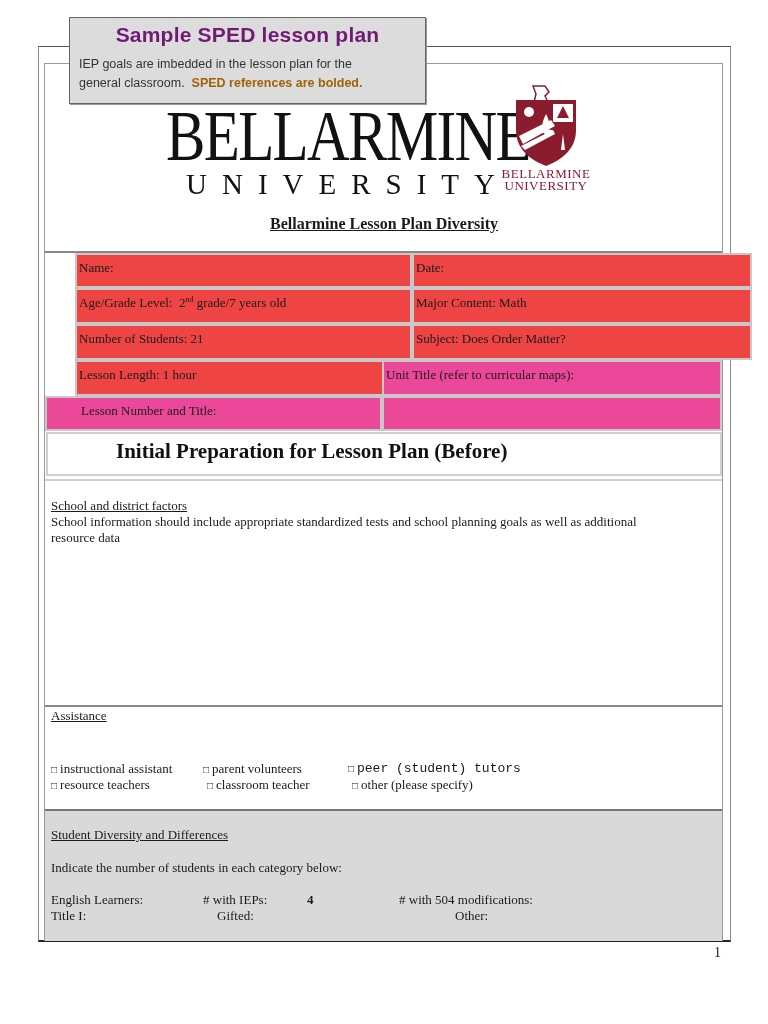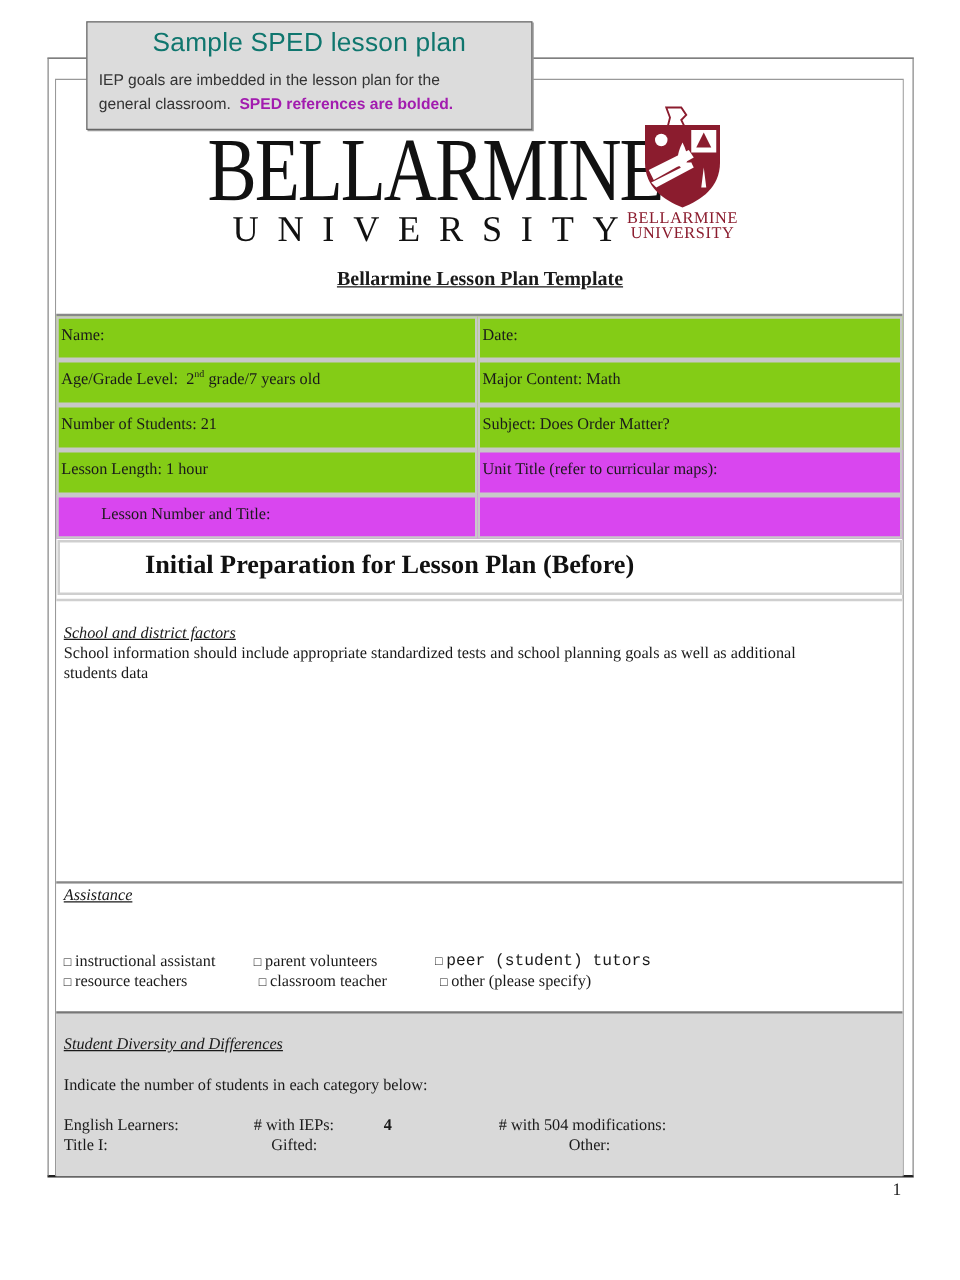--- a/index.html
+++ b/index.html
@@ -22,26 +22,26 @@
       background: #fff; border-bottom: 2px solid #888;
     }
     .callout {
       position: absolute; left: 69px; top: 17px; width: 357px; height: 87px;
       background: #dcdcdc; border: 1px solid #666; box-sizing: border-box;
       box-shadow: 1px 1px 0 #999; z-index: 5;
       font-family: "Liberation Sans", sans-serif;
     }
     .callout-title {
       position: absolute; left: 0; right: 0; top: 5px; text-align: center;
-      font-size: 21px; font-weight: normal; color: #0f766e; letter-spacing: 0.2px;
+      font-size: 21px; font-weight: bold; color: #701a75; letter-spacing: 0.2px;
     }
     .callout-body {
       position: absolute; left: 9px; top: 37px; font-size: 12.5px; line-height: 19px; color: #333;
     }
-    .callout-body b { color: #a21caf; }
+    .callout-body b { color: #a16207; }
     .logo-word {
       position: absolute; left: 166px; top: 100px;
       font-family: "Liberation Serif", serif; color: #111;
     }
     .logo-bellarmine {
       font-size: 72px; line-height: 72px; letter-spacing: -2px;
       transform: scaleX(0.82); transform-origin: left top; white-space: nowrap; font-weight: normal;
     }
     .logo-university {
       position: absolute; left: 20px; top: 68px; font-size: 29px; letter-spacing: 15px;
@@ -53,36 +53,36 @@
       color: #8b1c2e; font-size: 13px; line-height: 12px; letter-spacing: 0.5px;
     }
     .template-title {
       position: absolute; left: 0; width: 768px; top: 215px; text-align: center;
       font-size: 16px; font-weight: bold; text-decoration: underline;
     }
     .cell {
       position: absolute; box-sizing: border-box; font-size: 13px;
       padding: 5px 2px; line-height: 16px; border: 2px solid #c8c8c8;
     }
-    .cell.grey { background: #84cc16; }
-    .cell.white { background: #d946ef; }
+    .cell.grey { background: #ef4444; margin-left: 30px; }
+    .cell.white { background: #ec4899; }
     sup { font-size: 8px; line-height: 0; }
     .section-title-box {
       position: absolute; left: 46px; top: 432px; width: 676px; height: 44px;
       border: 2px solid #cfcfcf; box-sizing: border-box; background: #fff; text-align: center;
     }
     .section-title {
       position: absolute; left: 68px; top: 5px; font-size: 21px; font-weight: bold; color: #111;
     }
     .school-box {
       position: absolute; left: 45px; top: 479px; width: 677px; height: 228px;
       border-top: 2px solid #cfcfcf; background: #fff; box-sizing: border-box;
       border-bottom: 2px solid #888;
     }
-    .u { text-decoration: underline; font-style: italic; }
+    .u { text-decoration: underline; }
     .txt { position: absolute; font-size: 13px; line-height: 16px; }
     .assist-box {
       position: absolute; left: 45px; top: 707px; width: 677px; height: 104px;
       background: #fff; border-bottom: 2px solid #777; box-sizing: border-box;
     }
     .diversity-box {
       position: absolute; left: 45px; top: 811px; width: 677px; height: 130px;
       background: #d9d9d9; box-sizing: border-box;
     }
     .page-number {
@@ -123,21 +123,21 @@
     <path d="M35 30 C30 40 30 46 35 52 C40 46 40 40 35 30 Z" fill="#fff"></path>
     <path d="M28 46 H42 V49 H28 Z" fill="#fff"></path>
     <path d="M52 50 L54 66 L50 66 Z" fill="#fff"></path>
   </svg>
   <div class="crest-text">
     <span>BELLARMINE</span><br>
     <span>UNIVERSITY</span>
   </div>
 </div>
 
-<div class="template-title">Bellarmine Lesson Plan Template</div>
+<div class="template-title">Bellarmine Lesson Plan Diversity</div>
 
 <div class="cell grey" style="left:45px;top:253px;width:337px;height:35px;">
   <span>Name:</span>
 </div>
 <div class="cell grey" style="left:382px;top:253px;width:340px;height:35px;">
   <span>Date:</span>
 </div>
 <div class="cell grey" style="left:45px;top:288px;width:337px;height:36px;">
   <span>Age/Grade Level:</span>&nbsp;
   <span>2</span><sup>nd</sup><span> grade/7 years old</span>
@@ -164,21 +164,21 @@
   <span></span>
 </div>
 
 <div class="section-title-box">
   <div class="section-title">Initial Preparation for Lesson Plan (Before)</div>
 </div>
 
 <div class="school-box">
   <div class="txt u" style="left:6px;top:17px;">School and district factors </div>
   <div class="txt" style="left:6px;top:33px;">School information should include appropriate standardized tests and school planning goals as well as additional</div>
-  <div class="txt" style="left:6px;top:49px;">students data</div>
+  <div class="txt" style="left:6px;top:49px;">resource data</div>
 </div>
 
 <div class="assist-box">
   <div class="txt u" style="left:6px;top:1px;">Assistance</div>
 
   <div class="txt" style="left:6px;top:54px;">
     <span class="cb">□</span><span>instructional assistant</span>
   </div>
   <div class="txt" style="left:158px;top:54px;">
     <span class="cb">□</span><span>parent volunteers</span>

